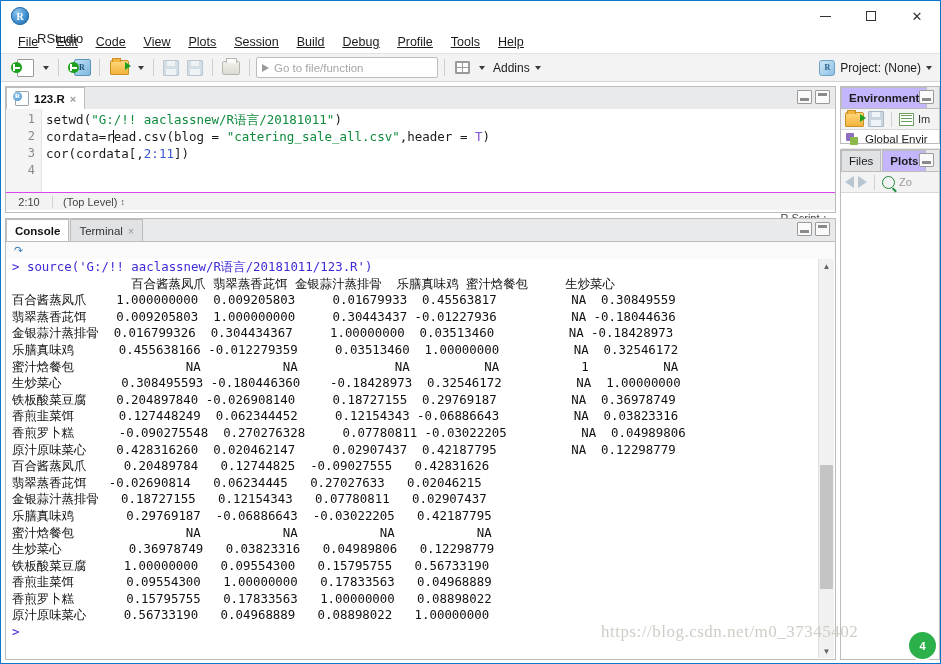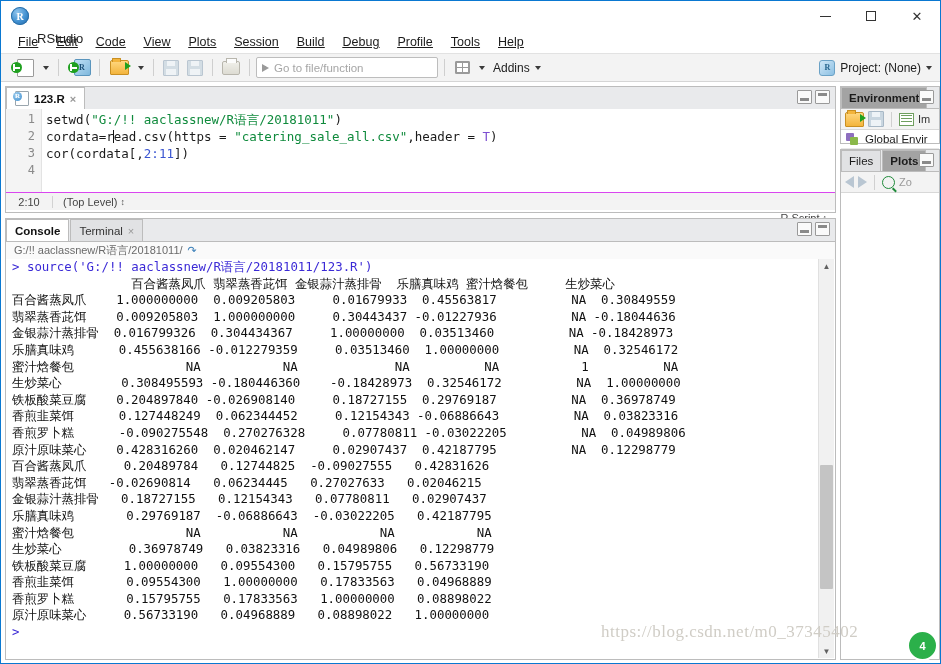--- a/index.html
+++ b/index.html
@@ -177,21 +177,21 @@
   .cscroll .dn{position:absolute;bottom:0;left:0;right:0;height:14px;display:flex;
                align-items:center;justify-content:center;color:#606060;font-size:8px;}
   .cscroll .thumb{position:absolute;left:1px;right:1px;top:206px;height:124px;background:#c4c4c4;border-radius:1px;}
 
   
   #env-pane{position:absolute;left:0;right:0;top:0;height:58px;}
   #files-pane{position:absolute;left:0;right:0;top:63px;bottom:0;}
   .rtabs{height:21px;background:#e9eaec;display:flex;align-items:flex-end;border-bottom:1px solid #bcbcbc;}
   .rtab{height:20px;display:flex;align-items:center;padding:0 7px;font-size:11.5px;
         background:#e1e2e4;border:1px solid #bcbcbc;border-bottom:0;margin-right:1px;}
-  .rtab.active{background:#a3a3a3;font-weight:bold;}
+  .rtab.active{background:#c4b5fd;font-weight:bold;}
   .etb{height:20px;background:#f3f3f3;border-bottom:1px solid #d8d8d8;display:flex;
        align-items:center;gap:4px;padding:0 4px;font-size:11px;color:#333;}
   .envrow{height:18px;display:flex;align-items:center;gap:5px;padding-left:5px;font-size:11.5px;
           border-bottom:1px solid #e8e8e8;}
   .cubes{width:14px;height:12px;position:relative;}
   .cubes i{position:absolute;width:8px;height:8px;border-radius:1px;}
   .cubes i.a{left:0;top:0;background:#8e6fbf;}
   .cubes i.b{left:4px;top:4px;background:#8ab84a;}
   .grid-imp{width:13px;height:11px;border:1px solid #6f9f5f;background:#fff;position:relative;}
   .grid-imp:after{content:"";position:absolute;left:1px;top:1px;right:1px;height:1px;background:#6f9f5f;
@@ -380,21 +380,21 @@
 
         <div class="codearea">
           <div class="gutter">
             <div>1</div>
             <div>2</div>
             <div>3</div>
             <div>4</div>
           </div>
           <div class="codelines">
             <div class="ln"><span>setwd(</span><span class="k-str">"G:/!! aaclassnew/R语言/20181011"</span><span>)</span></div>
-            <div class="ln"><span>cordata=r</span><span class="caret-bar"></span><span>ead.csv(https = </span><span class="k-str">"catering_sale_all.csv"</span><span>,header = </span><span class="k-pur">T</span><span>)</span></div>
+            <div class="ln"><span>cordata=r</span><span class="caret-bar"></span><span>ead.csv(blog = </span><span class="k-str">"catering_sale_all.csv"</span><span>,header = </span><span class="k-pur">T</span><span>)</span></div>
             <div class="ln"><span>cor(cordata[,</span><span class="k-num">2:11</span><span>])</span></div>
             <div class="ln"></div>
           </div>
         </div>
 
         <div class="estatus">
           <span class="pos">2:10</span>
           <span class="sep"></span>
           <span class="toplevel">
             <span>(Top Level)</span>
@@ -416,21 +416,20 @@
             <span>Terminal</span>
             <span class="x">×</span>
           </div>
           <div class="pane-minmax">
             <span class="mm min"></span>
             <span class="mm max"></span>
           </div>
         </div>
 
         <div class="cpath">
-          <span>G:/!! aaclassnew/R语言/20181011/</span>
           <span class="refresh">↷</span>
         </div>
 
         <div class="consolebody">
           <div class="cline prompt">&gt; source('G:/!! aaclassnew/R语言/20181011/123.R')</div>
           <div class="cline">                百合酱蒸凤爪 翡翠蒸香茈饵 金银蒜汁蒸排骨  乐膳真味鸡 蜜汁焓餐包     生炒菜心</div>
           <div class="cline">百合酱蒸凤爪    1.000000000  0.009205803     0.01679933  0.45563817          NA  0.30849559</div>
           <div class="cline">翡翠蒸香茈饵    0.009205803  1.000000000     0.30443437 -0.01227936          NA -0.18044636</div>
           <div class="cline">金银蒜汁蒸排骨  0.016799326  0.304434367     1.00000000  0.03513460          NA -0.18428973</div>
           <div class="cline">乐膳真味鸡      0.455638166 -0.012279359     0.03513460  1.00000000          NA  0.32546172</div>

